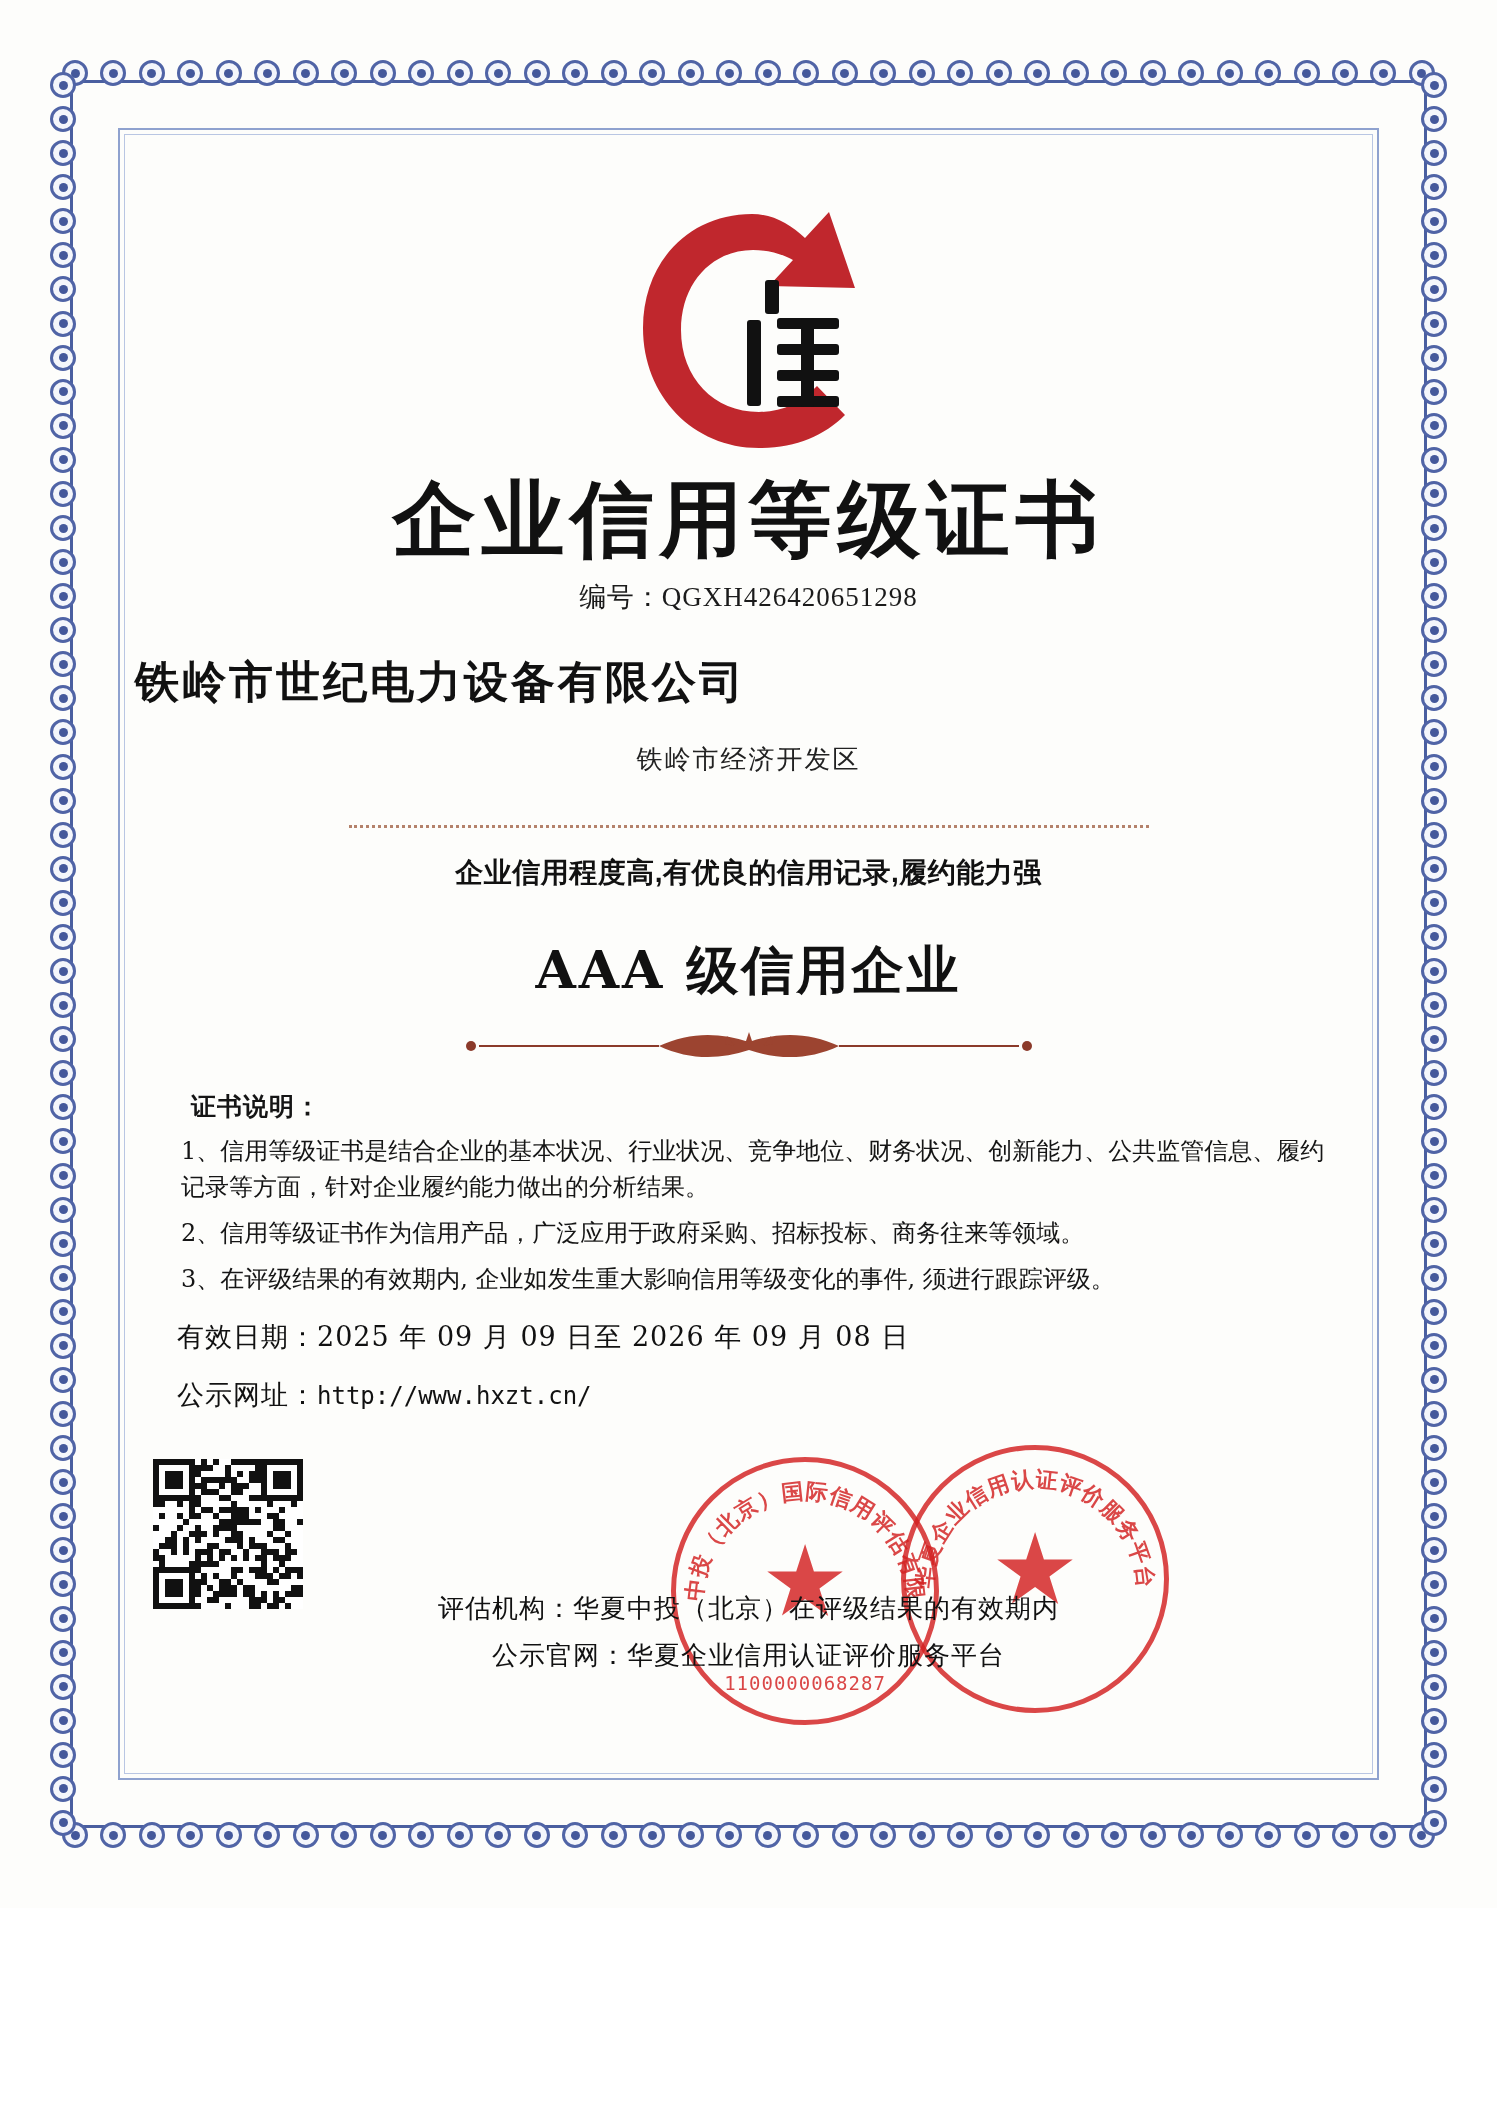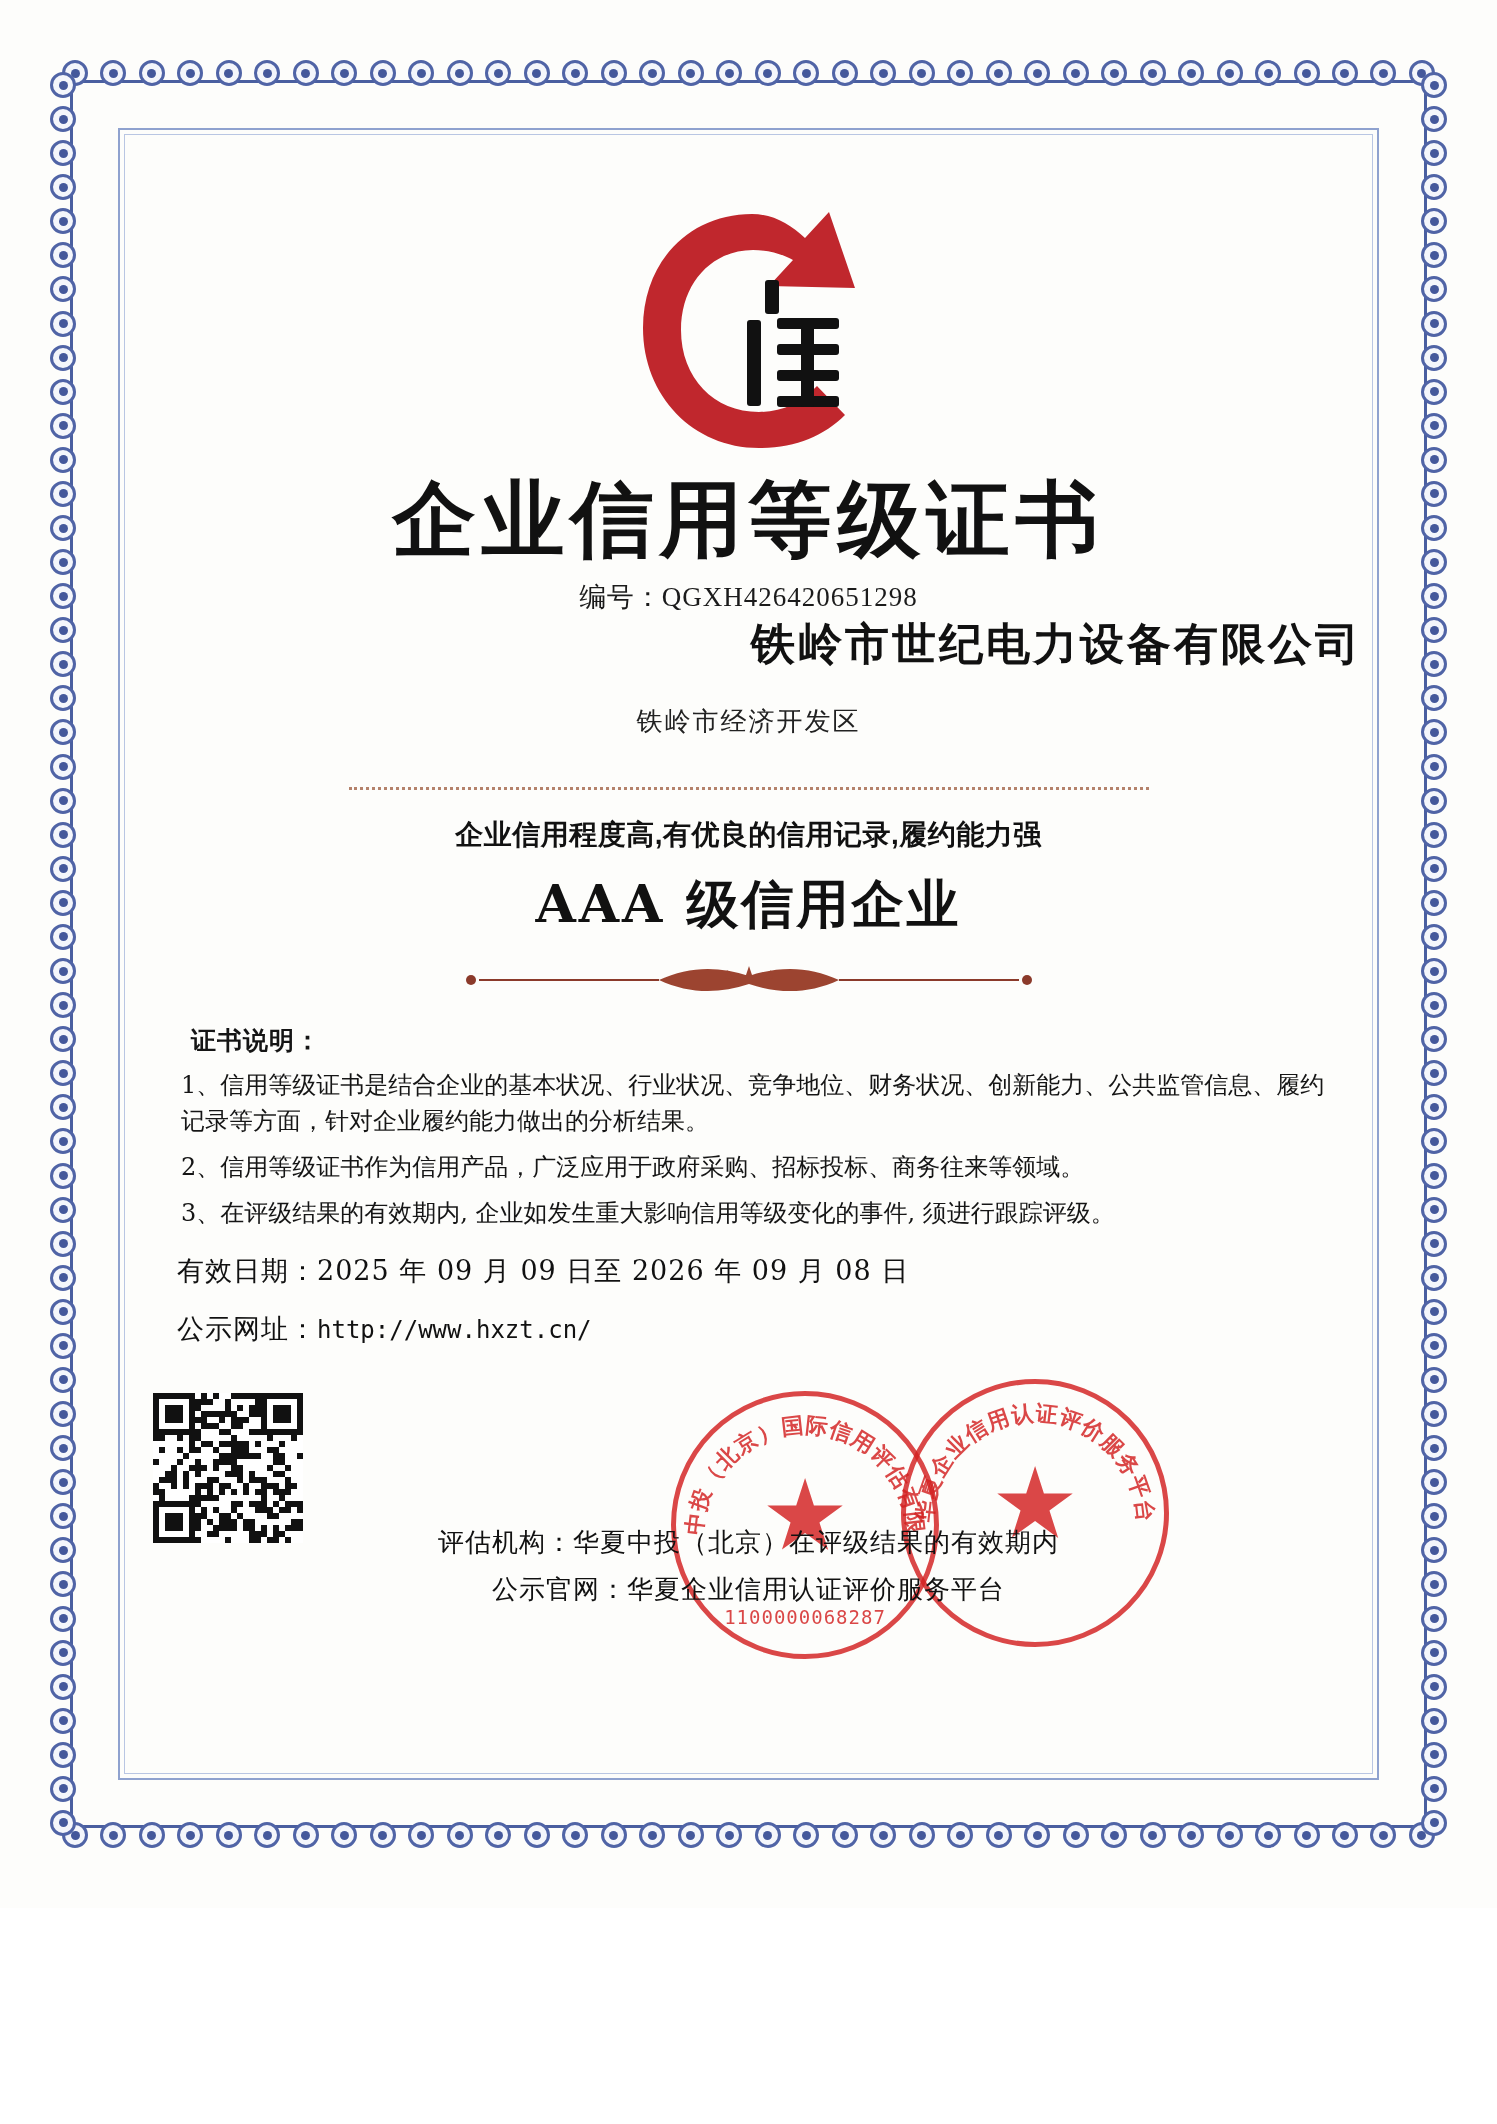--- a/index.html
+++ b/index.html
@@ -102,26 +102,27 @@
   .serial{
     text-align:center;
     font-family:"DejaVu Serif", serif;
     font-size:27px;
     color:#1b1b1b;
     margin-top:14px;
     letter-spacing:0.5px;
   }
   .serial .serial-num{font-family:Liberation Serif, serif;letter-spacing:1px;margin-top:28px;}
   .company{
-    text-align:right;
+    text-align:left;
     font-family:"DejaVu Serif", serif;
     font-weight:bold;
     font-size:44px;
     letter-spacing:3px;
     color:#111;
+    margin-top:38px;
   }
   .region{
     text-align:center;
     font-family:"DejaVu Serif", serif;
     font-size:26px;
     letter-spacing:2px;
     color:#222;
     margin-top:30px;
   }
   .dotted{
@@ -139,21 +140,21 @@
     margin-top:26px;
     letter-spacing:0.5px;
   }
   .grade{
     text-align:center;
     font-family:"DejaVu Serif", serif;
     font-weight:bold;
     font-size:52px;
     letter-spacing:3px;
     color:#111;
-    margin-top:16px;
+    margin-top:44px;
   }
   .ornament{
     margin:22px auto 0 auto;
     width:580px;height:36px;
     position:relative;
   }
   
   .notes{
     margin-top:26px;
     padding:0 20px 0 32px;

